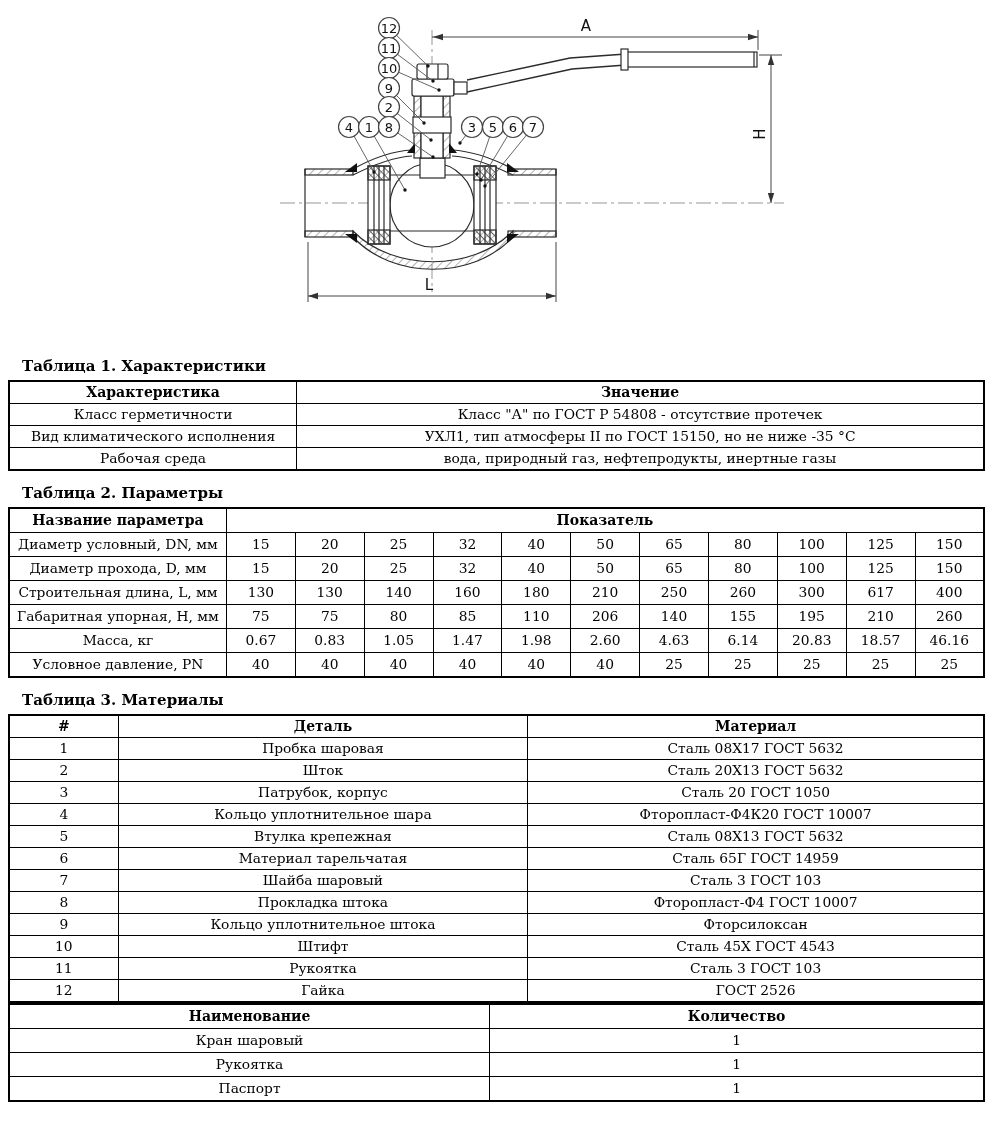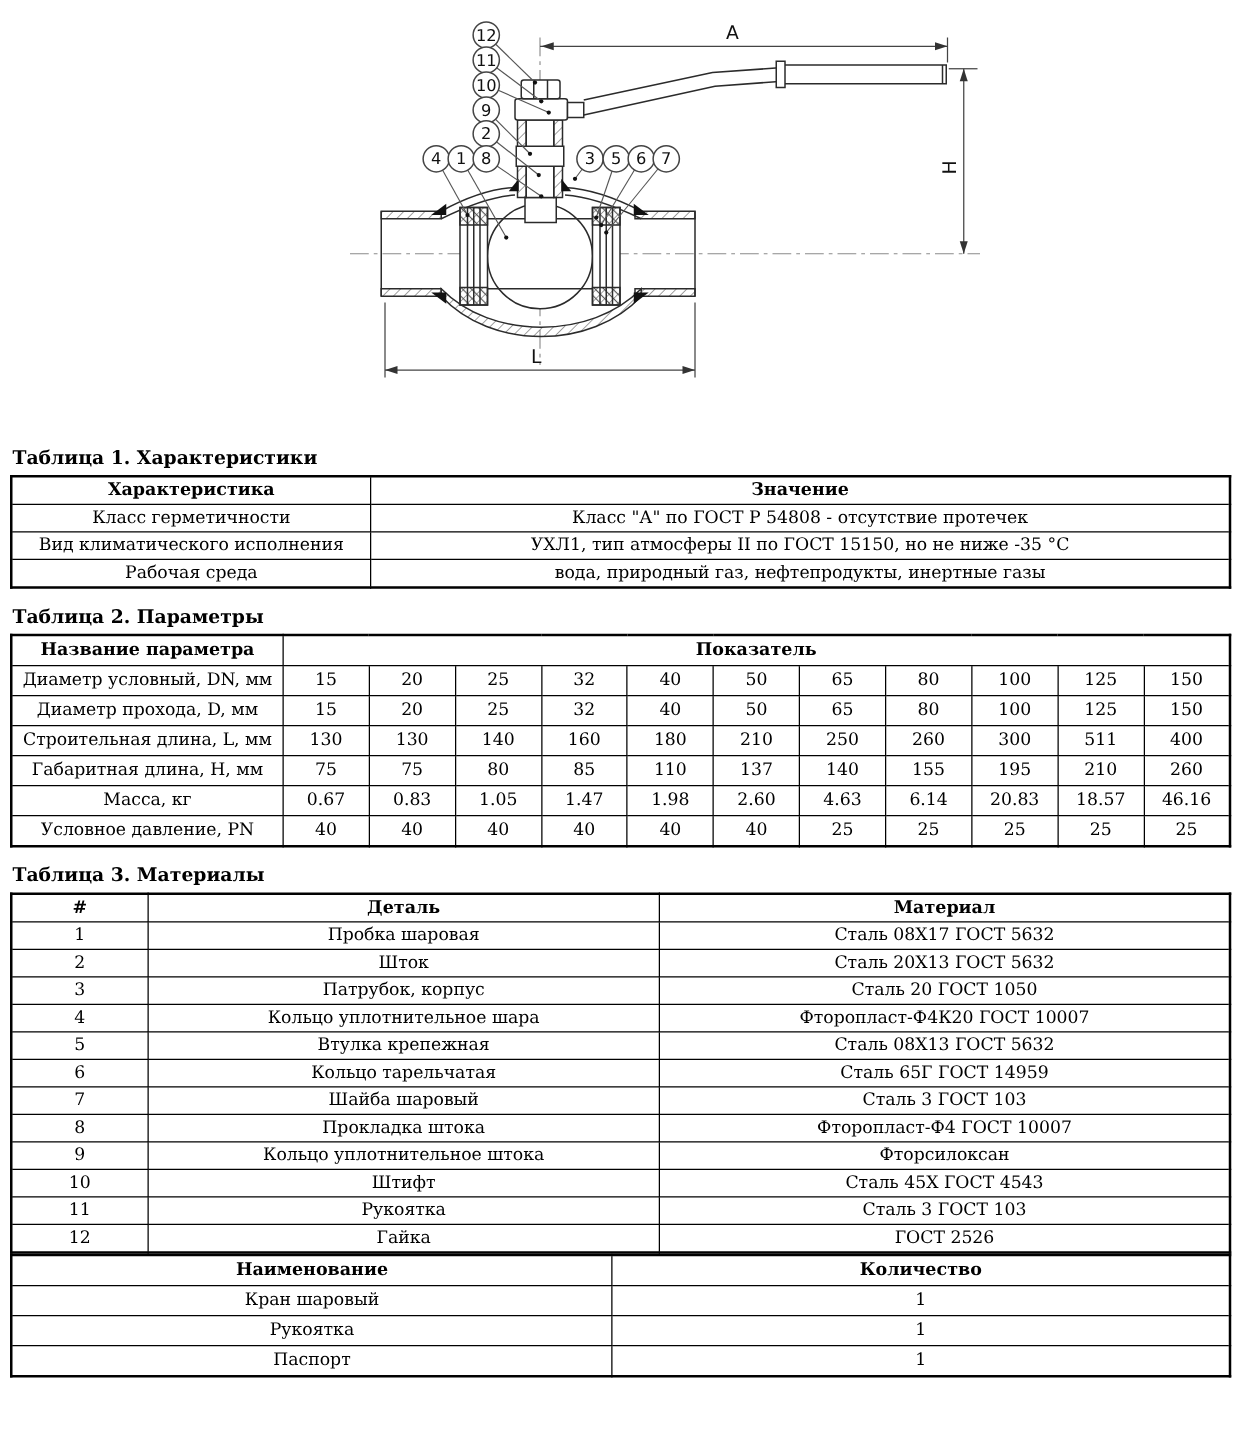--- a/index.html
+++ b/index.html
@@ -1,20 +1,20 @@
 <!DOCTYPE html>
 <html><head>
 <meta charset="utf-8">
 <style>
   html,body{margin:0;padding:0;background:#fff;}
   body{width:991px;height:1144px;overflow:hidden;color:#000;
        font-family:"DejaVu Serif",serif;}
   .page{padding:0 6px 0 8px;}
   .drawing{height:344px;position:relative;}
-  .tbl-title{font-weight:bold;font-size:15px;margin:13px 0 5px 2px;}
+  .tbl-title{font-weight:bold;font-size:15px;margin:13px 0 5px 14px;}
   table{border-collapse:collapse;width:100%;table-layout:fixed;border:2px solid #000;}
   th,td{border:1px solid #000;text-align:center;vertical-align:middle;
         padding:1px 3px;font-size:13.8px;line-height:1.25;overflow:hidden;
         font-family:"DejaVu Serif",serif;}
   th{font-weight:bold;font-size:14px;}
   table.t1 td,table.t1 th{height:19px;}
   table.t2 td,table.t2 th{height:21px;}
   table.t3 td,table.t3 th{height:19px;}
   table.t4 td,table.t4 th{height:21px;}
   svg text{font-family:"DejaVu Sans",sans-serif;}
@@ -278,31 +278,31 @@
             <td>Строительная длина, L, мм</td>
             <td>130</td>
             <td>130</td>
             <td>140</td>
             <td>160</td>
             <td>180</td>
             <td>210</td>
             <td>250</td>
             <td>260</td>
             <td>300</td>
-            <td>511</td>
+            <td>617</td>
             <td>400</td>
           </tr>
           <tr>
-            <td>Габаритная длина, H, мм</td>
+            <td>Габаритная упорная, H, мм</td>
             <td>75</td>
             <td>75</td>
             <td>80</td>
             <td>85</td>
             <td>110</td>
-            <td>137</td>
+            <td>206</td>
             <td>140</td>
             <td>155</td>
             <td>195</td>
             <td>210</td>
             <td>260</td>
           </tr>
           <tr>
             <td>Масса, кг</td>
             <td>0.67</td>
             <td>0.83</td>
@@ -370,21 +370,21 @@
             <td>Кольцо уплотнительное шара</td>
             <td>Фторопласт-Ф4К20 ГОСТ 10007</td>
           </tr>
           <tr>
             <td>5</td>
             <td>Втулка крепежная</td>
             <td>Сталь 08Х13 ГОСТ 5632</td>
           </tr>
           <tr>
             <td>6</td>
-            <td>Кольцо тарельчатая</td>
+            <td>Материал тарельчатая</td>
             <td>Сталь 65Г ГОСТ 14959</td>
           </tr>
           <tr>
             <td>7</td>
             <td>Шайба шаровый</td>
             <td>Сталь 3 ГОСТ 103</td>
           </tr>
           <tr>
             <td>8</td>
             <td>Прокладка штока</td>

